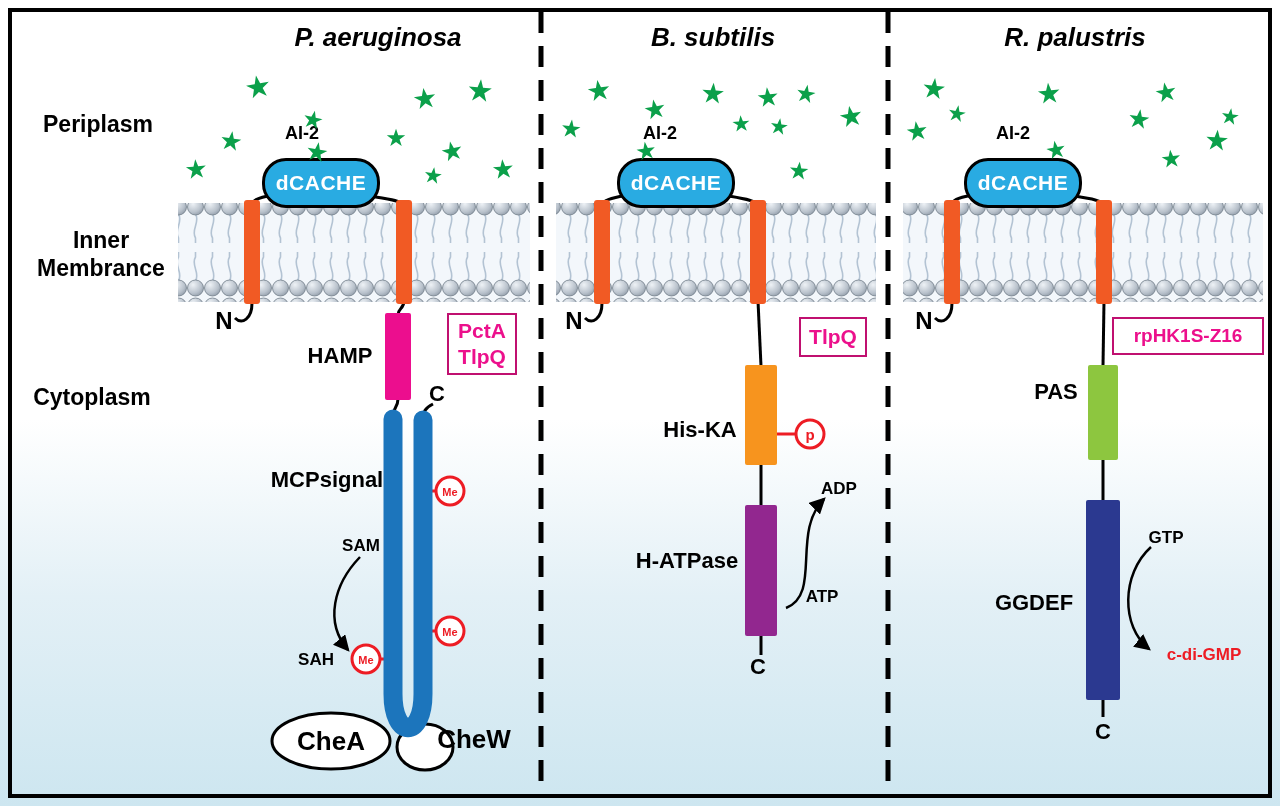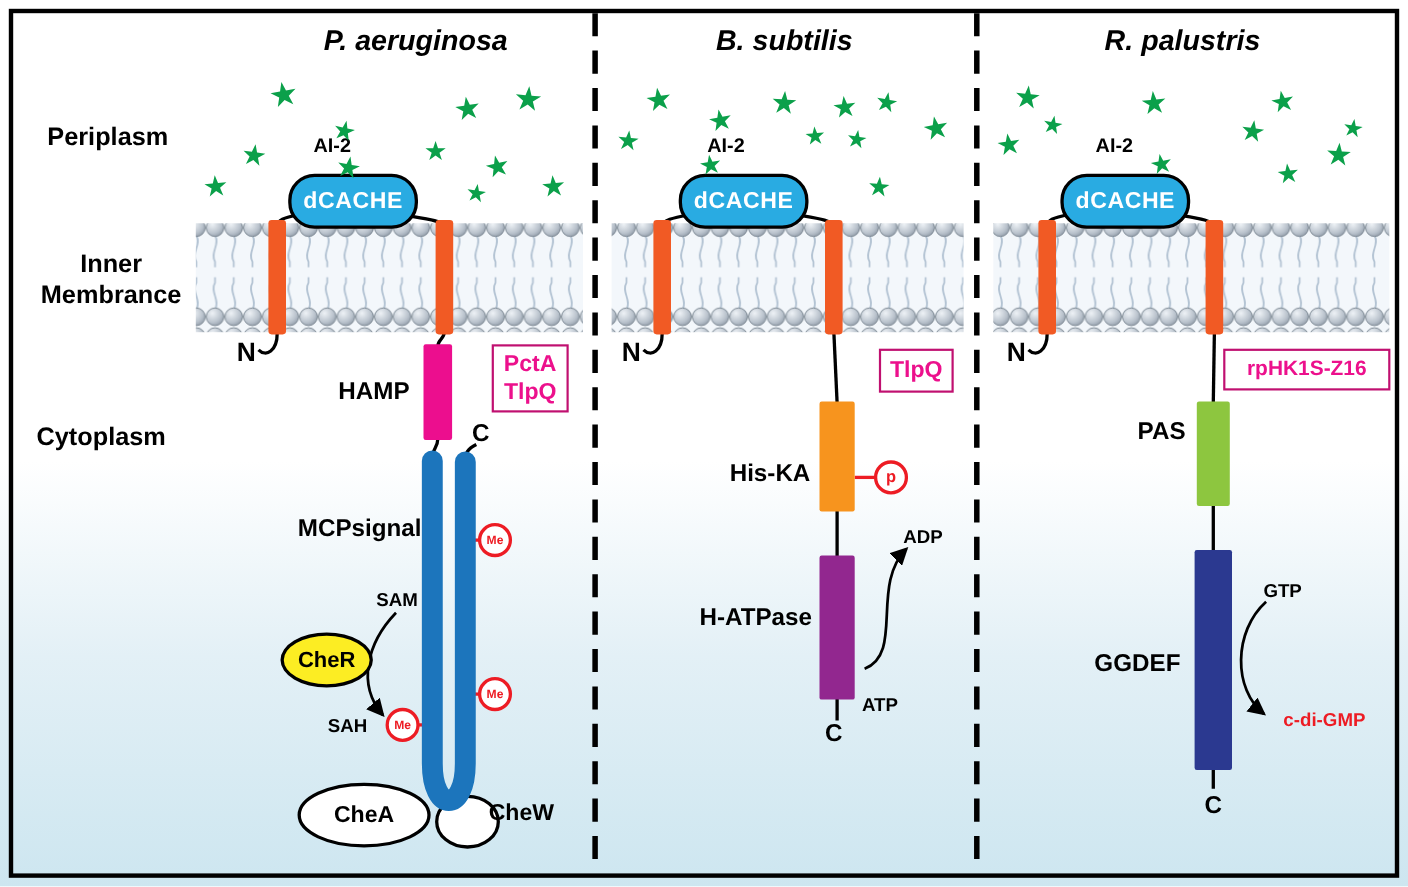--- a/index.html
+++ b/index.html
@@ -7,21 +7,21 @@
     position:relative;width:1280px;height:806px;overflow:hidden;
     font-family:"Liberation Sans",sans-serif;color:#000;
     background:linear-gradient(180deg,#ffffff 0%,#ffffff 52%,#e3f0f6 74%,#cde6f0 100%);
   }
   .frame{position:absolute;left:8px;top:8px;width:1256px;height:782px;border:4px solid #000;z-index:6;pointer-events:none;}
   svg.overlay{position:absolute;left:0;top:0;z-index:1;}
   .stars{position:absolute;inset:0;z-index:4;pointer-events:none;}
   .star{position:absolute;color:var(--star);line-height:1;}
   .lbl{position:absolute;transform:translate(-50%,-50%);font-weight:bold;white-space:nowrap;z-index:3;}
   .it{font-style:italic;}
-  .s17{font-size:17px}.s18{font-size:18px}.s21{font-size:21px}.s22{font-size:22px}
+  .s17{font-size:17px}.s18{font-size:18px}.s21{font-size:26px}.s22{font-size:22px}
   .s23{font-size:23px}.s24{font-size:24px}.s27{font-size:26px}
   .tm{position:absolute;top:200px;width:16px;height:104px;background:var(--tm);border-radius:3px;z-index:3;}
   .dcache{position:absolute;top:158px;width:112px;height:44px;background:var(--dcache);
     border:3px solid #000;border-radius:24px;display:flex;align-items:center;justify-content:center;
     color:#fff;font-weight:bold;font-size:21px;letter-spacing:.5px;z-index:3;}
   .domain{position:absolute;border-radius:2px;z-index:3;}
   .rbox{position:absolute;background:#fff;border:2.5px solid var(--box_border);z-index:3;
     display:flex;flex-direction:column;align-items:center;justify-content:center;
     font-weight:bold;color:var(--pink);}
   .rbox .rline{line-height:26px;}
@@ -157,40 +157,39 @@
     <div class="rline">PctA</div>
     <div class="rline">TlpQ</div>
   </div>
   <div class="lbl s22" style="left:437px;top:394px;">C</div>
   <div class="lbl s22" style="left:327px;top:480px;">MCPsignal</div>
   <div class="modcirc" style="left:450px;top:491px;font-size:11px;">Me</div>
   <div class="modcirc" style="left:450px;top:631px;font-size:11px;">Me</div>
   <div class="modcirc" style="left:366px;top:659px;font-size:11px;">Me</div>
   <div class="lbl s17" style="left:361px;top:546px;text-align:right;">SAM</div>
   <div class="lbl s17" style="left:316px;top:660px;">SAH</div>
-  <div class="cher">CheR</div>
   <div class="lbl s21" style="left:331px;top:741px;">CheA</div>
   <div class="lbl s21" style="left:474px;top:739px;">CheW</div>
 
   <div class="lbl s27 it" style="left:713px;top:37px;">B. subtilis</div>
   <div class="lbl s18" style="left:660px;top:133px;">AI-2</div>
   <div class="dcache" style="left:617px;">dCACHE</div>
   <div class="tm" style="left:594px;"></div>
   <div class="tm" style="left:750px;"></div>
   <div class="lbl s24" style="left:574px;top:321px;">N</div>
   <div class="rbox" style="left:799px;top:317px;width:64px;height:36px;font-size:21px;">
     <div>TlpQ</div>
   </div>
   <div class="domain" style="left:745px;top:365px;width:32px;height:100px;background:var(--hiska);"></div>
   <div class="lbl s22" style="left:700px;top:430px;">His-KA</div>
   <div class="modcirc" style="left:810px;top:434px;font-size:15px;">p</div>
   <div class="domain" style="left:745px;top:505px;width:32px;height:131px;background:var(--hatpase);"></div>
   <div class="lbl s22" style="left:687px;top:561px;">H-ATPase</div>
   <div class="lbl s17" style="left:839px;top:489px;">ADP</div>
-  <div class="lbl s17" style="left:800px;top:597px;margin-top:44px;">ATP</div>
+  <div class="lbl s17" style="left:822px;top:597px;">ATP</div>
   <div class="lbl s22" style="left:758px;top:667px;">C</div>
 
   <div class="lbl s27 it" style="left:1075px;top:37px;">R. palustris</div>
   <div class="lbl s18" style="left:1013px;top:133px;">AI-2</div>
   <div class="dcache" style="left:964px;">dCACHE</div>
   <div class="tm" style="left:944px;"></div>
   <div class="tm" style="left:1096px;"></div>
   <div class="lbl s24" style="left:924px;top:321px;">N</div>
   <div class="rbox" style="left:1112px;top:317px;width:148px;height:34px;font-size:19px;">
     <div>rpHK1S-Z16</div>

